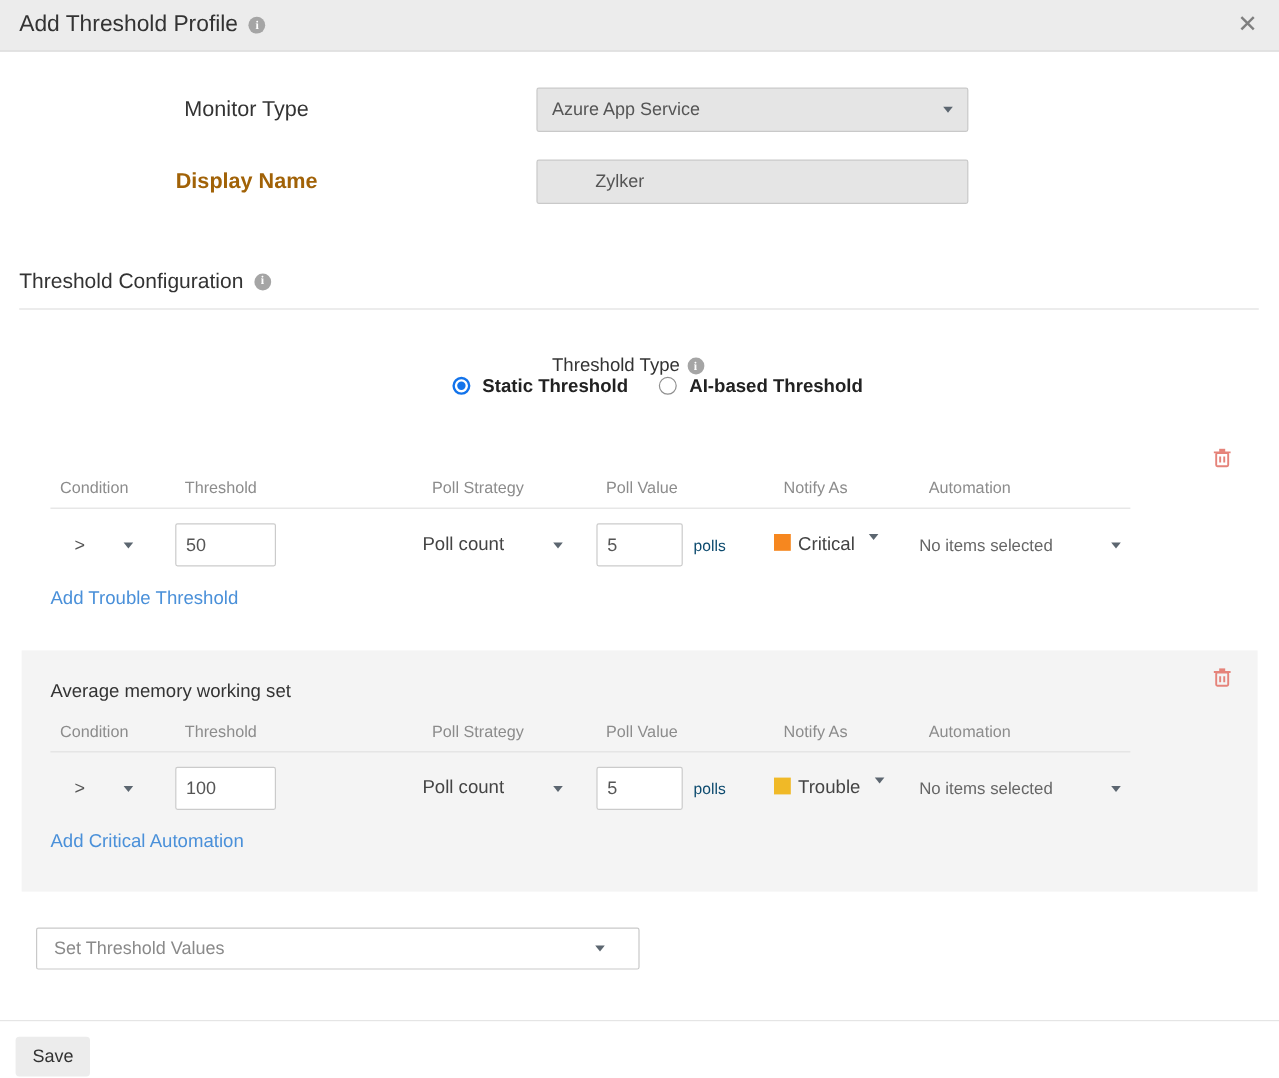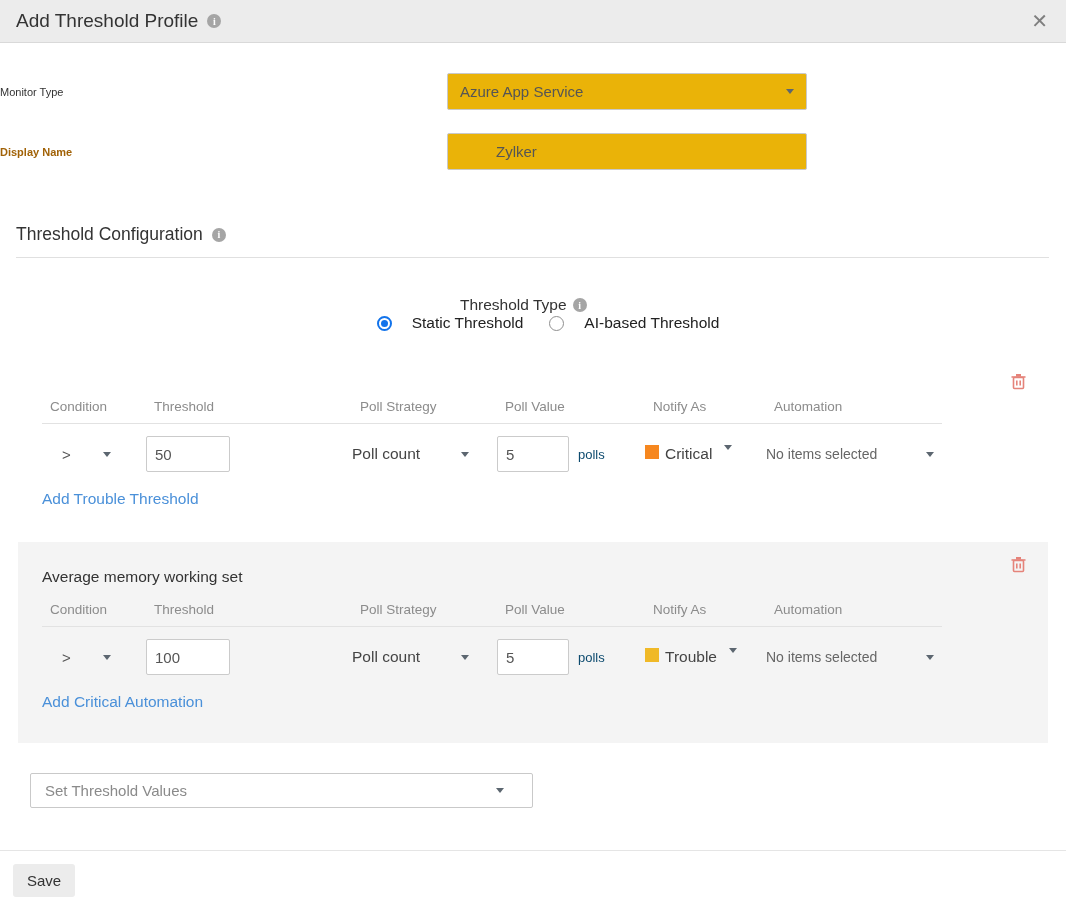--- a/index.html
+++ b/index.html
@@ -8,39 +8,39 @@
 
   
   .dlg-header { height:43px; background:#ececec; border-bottom:1px solid #d9d9d9; display:flex; align-items:center; padding:0 18px 0 16px; }
   .dlg-title { font-size:19px; color:#333;text-align:right; }
   .info-icon { width:14px; height:14px; border-radius:50%; background:#a5a5a5; color:#fff; font-size:10px; font-weight:bold; font-family:"Liberation Serif", serif; display:inline-flex; align-items:center; justify-content:center; margin-left:9px; cursor:pointer; flex:0 0 auto; }
   .close-btn { margin-left:auto; font-size:20px; color:#7f7f7f; cursor:pointer; line-height:1; }
 
   
   .top-form { padding-top:30px; }
   .form-row { display:flex; align-items:center; margin-bottom:23px; }
-  .form-label { width:411px; text-align:left; font-size:11px; color:#333; }
+  .form-label { width:411px; text-align:center; font-size:18px; color:#333; }
   .form-label.required { color:#a16207;font-weight:bold; }
-  .field { margin-left:36px; width:360px; height:37px; border:1px solid #c9c9c9; border-radius:2px; background:#eab308; font-size:15px; color:#555; display:flex; align-items:center; padding:0 12px; }
+  .field { margin-left:36px; width:360px; height:37px; border:1px solid #c9c9c9; border-radius:2px; background:#e5e5e5; font-size:15px; color:#555; display:flex; align-items:center; padding:0 12px; }
   .field.select { cursor:pointer; }
   .field input { border:0; outline:0; width:100%; font-size:15px; color:#555; font-family:"Liberation Sans", sans-serif; background:transparent;margin-left:36px; }
   .caret { width:0; height:0; border-left:4.5px solid transparent; border-right:4.5px solid transparent; border-top:5.5px solid #5c6670; flex:0 0 auto; }
   .field.select .caret { margin-left:auto; }
 
   
   .config-head { display:flex; align-items:center; margin:54px 17px 0 16px; }
   .config-title { font-size:17.5px; color:#333; }
   .config-rule { border-bottom:1px solid #e0e0e0; margin:12px 17px 0 16px; }
 
   
   .tt-row { display:flex; align-items:center; margin:38px 0 0 30px; font-size:15.5px;flex-direction:column; }
   .tt-label-wrap { width:176px; display:flex; align-items:center; color:#333; }
   .tt-label-wrap .info-icon { margin-left:6px; }
   .radio-group { display:flex; align-items:center; gap:26px; }
-  .radio-opt { display:flex; align-items:center; gap:20px; cursor:pointer; color:#222; }
+  .radio-opt { display:flex; gap:10px; cursor:pointer; color:#222;font-weight:bold; }
   .radio-circle { width:15px; height:15px; border-radius:50%; border:1px solid #8f8f8f; background:#fff; position:relative; flex:0 0 auto; }
   .radio-circle.checked { border:2px solid #1273eb; }
   .radio-circle.checked::after { content:""; position:absolute; left:50%; top:50%; width:7px; height:7px; margin:-3.5px 0 0 -3.5px; border-radius:50%; background:#1273eb; }
 
   
   .section { position:relative; margin:0 18px; padding:16px 24px 26px; }
   .section.white { margin-top:35px; }
   .section.gray { background:#f4f4f4; margin-top:8px; padding-top:26px; padding-bottom:32px; }
   .section-title { font-size:15.5px; color:#333; }
   .trash-btn { position:absolute; right:22px; cursor:pointer; }

